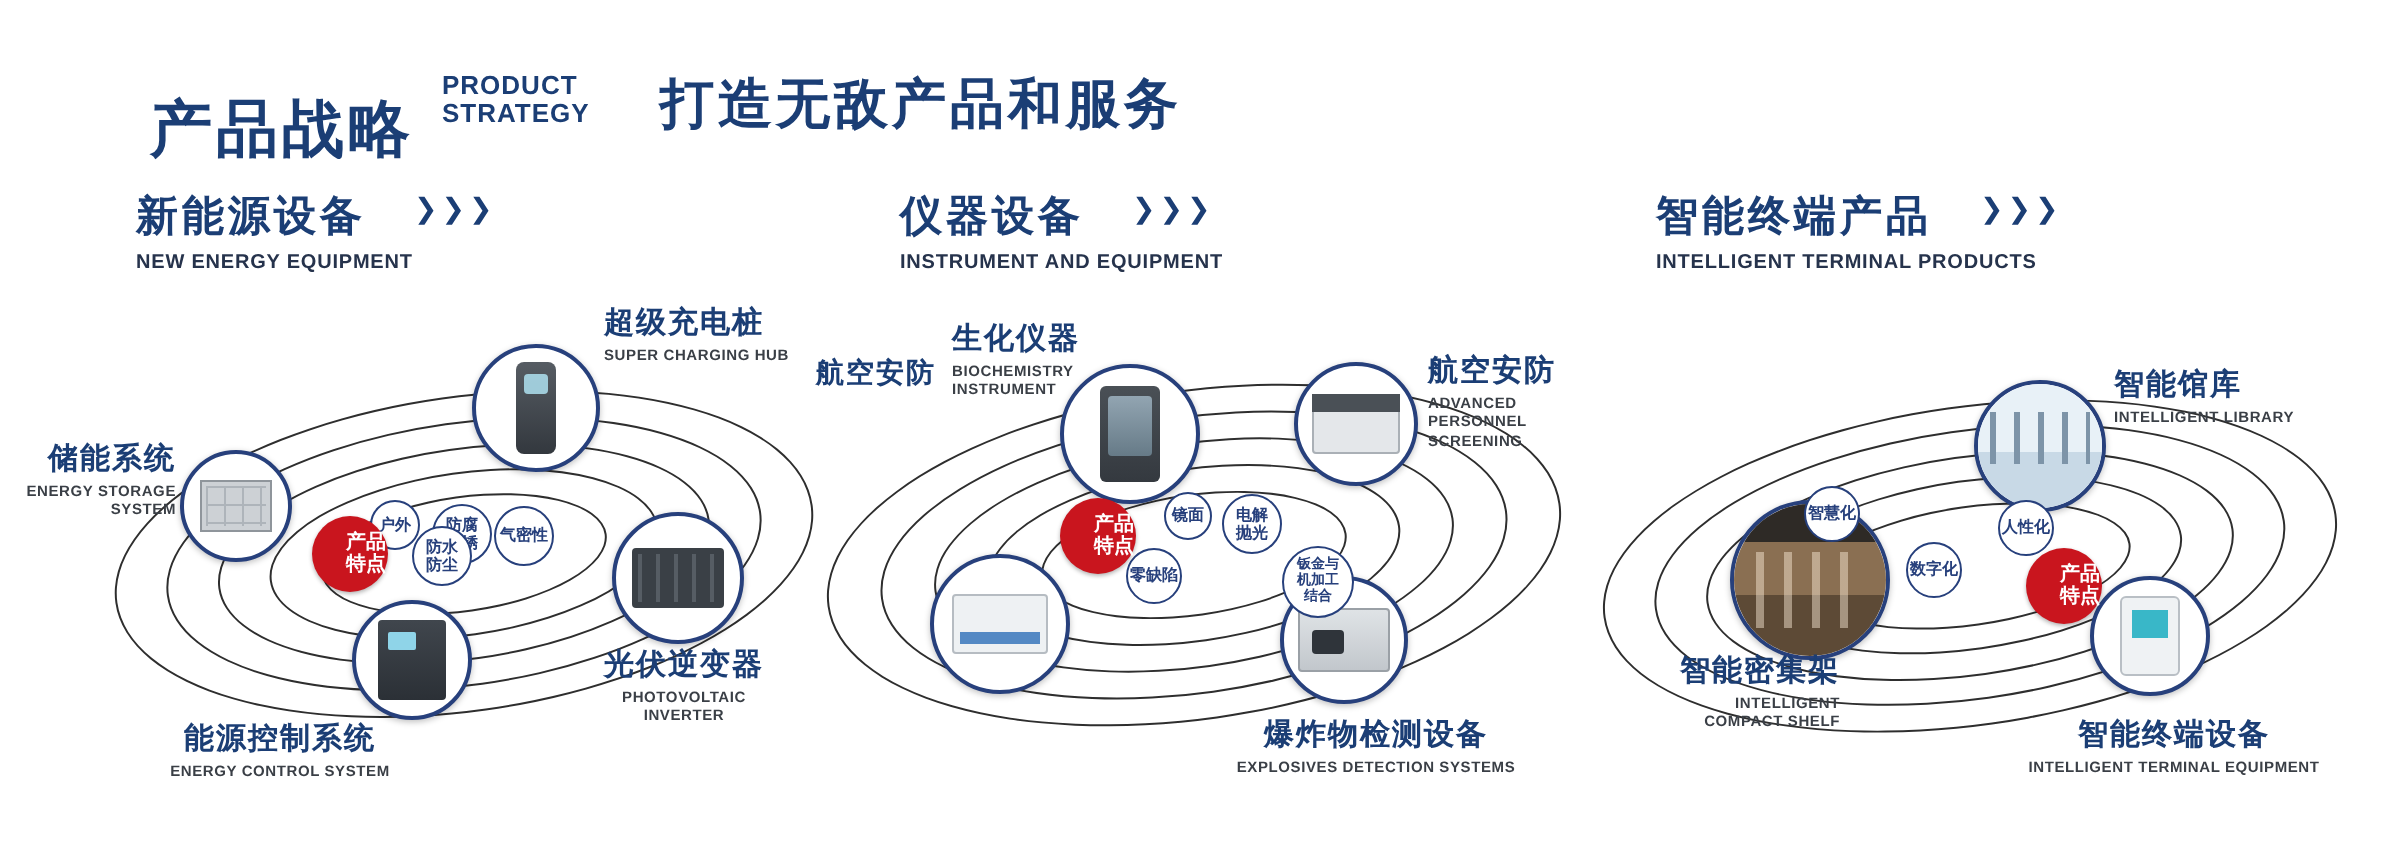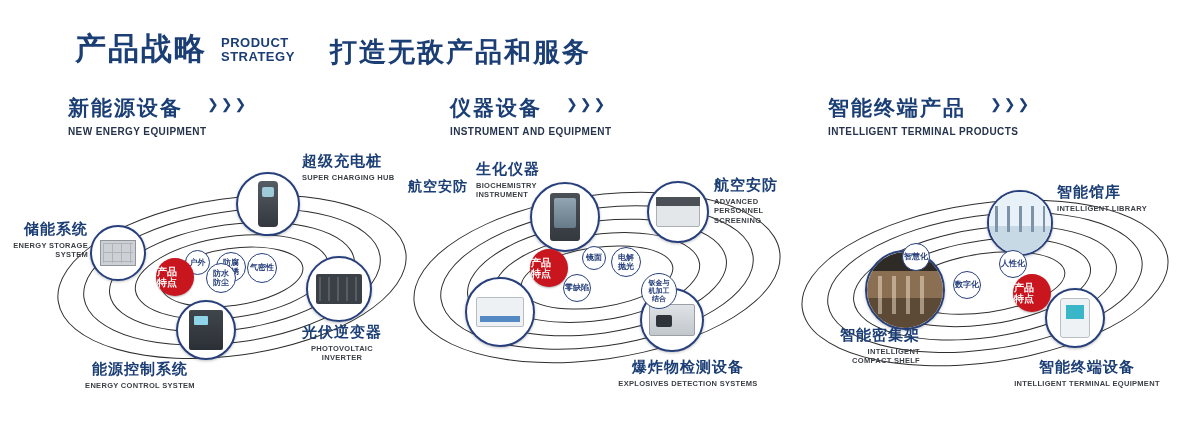--- a/index.html
+++ b/index.html
@@ -5,21 +5,21 @@
   :root{
     --navy:#1b3e75;
     --red:#c9151e;
     --line:#2e2e2e;
   }
   *{margin:0;padding:0;box-sizing:border-box;}
   body{background:#fff;font-family:"Liberation Sans","DejaVu Sans",sans-serif;}
   .page{position:relative;width:1200px;height:422px;background:#ffffff;overflow:hidden;}
 
   
-  .brand-title{position:absolute;left:75px;top:28px;font-size:31px;font-weight:bold;color:var(--navy);letter-spacing:2px;}
+  .brand-title{position:absolute;left:75px;top:44px;font-size:31px;font-weight:bold;color:var(--navy);letter-spacing:2px;}
   .brand-sub{position:absolute;left:221px;top:36px;font-size:13px;font-weight:bold;color:var(--navy);line-height:1.05;letter-spacing:.5px;}
   .tagline{position:absolute;left:330px;top:34px;font-size:27px;font-weight:bold;color:var(--navy);letter-spacing:2px;}
 
   
   .sec-header{position:absolute;z-index:4;}
   .sec-title-row{display:flex;align-items:flex-start;gap:24px;}
   .sec-zh{font-size:21px;font-weight:bold;color:var(--navy);letter-spacing:2px;}
   .chev{font-size:14px;color:var(--navy);letter-spacing:2px;font-weight:bold;padding-top:2px;}
   .sec-en{font-size:10px;font-weight:bold;color:#26334c;letter-spacing:.4px;margin-top:4px;}
 
@@ -28,21 +28,21 @@
   .ring{position:absolute;border:1px solid var(--line);border-radius:50%;}
 
   
   .node{position:absolute;border:2px solid #27407c;border-radius:50%;background:#fff;display:flex;align-items:center;justify-content:center;overflow:hidden;z-index:3;box-shadow:0 1px 3px rgba(0,0,0,.25);}
   .nlabel{position:absolute;z-index:4;}
   .nlabel .zh{font-size:15px;font-weight:bold;color:var(--navy);letter-spacing:1px;}
   .nlabel .en{font-size:7.5px;font-weight:bold;color:#3a3f46;letter-spacing:.3px;line-height:1.25;margin-top:2px;}
   .side-zh{position:absolute;z-index:4;font-size:14px;font-weight:bold;color:var(--navy);letter-spacing:1px;}
 
   
-  .badge{position:absolute;width:38px;height:38px;border-radius:50%;background:var(--red);color:#fff;display:flex;align-items:center;justify-content:flex-start;text-align:center;z-index:5;box-shadow:0 1px 2px rgba(0,0,0,.3);}
+  .badge{position:absolute;width:38px;height:38px;border-radius:50%;background:var(--red);color:#fff;display:flex;align-items:center;justify-content:flex-end;text-align:center;z-index:5;box-shadow:0 1px 2px rgba(0,0,0,.3);}
   .badge span{display:block;width:22px;font-size:10px;font-weight:bold;line-height:1.15;}
 
   
   .bubble{position:absolute;border:1px solid #27407c;border-radius:50%;background:#fff;display:flex;align-items:center;justify-content:center;text-align:center;z-index:4;}
   .bubble span{display:block;font-size:8px;color:#27407c;line-height:1.15;font-weight:bold;}
 
   
   .eq{position:relative;}
   .eq-storage{width:36px;height:26px;background:#cdd1d5;border:1px solid #8f959b;}
   .eq-storage::after{content:"";position:absolute;inset:2px;

